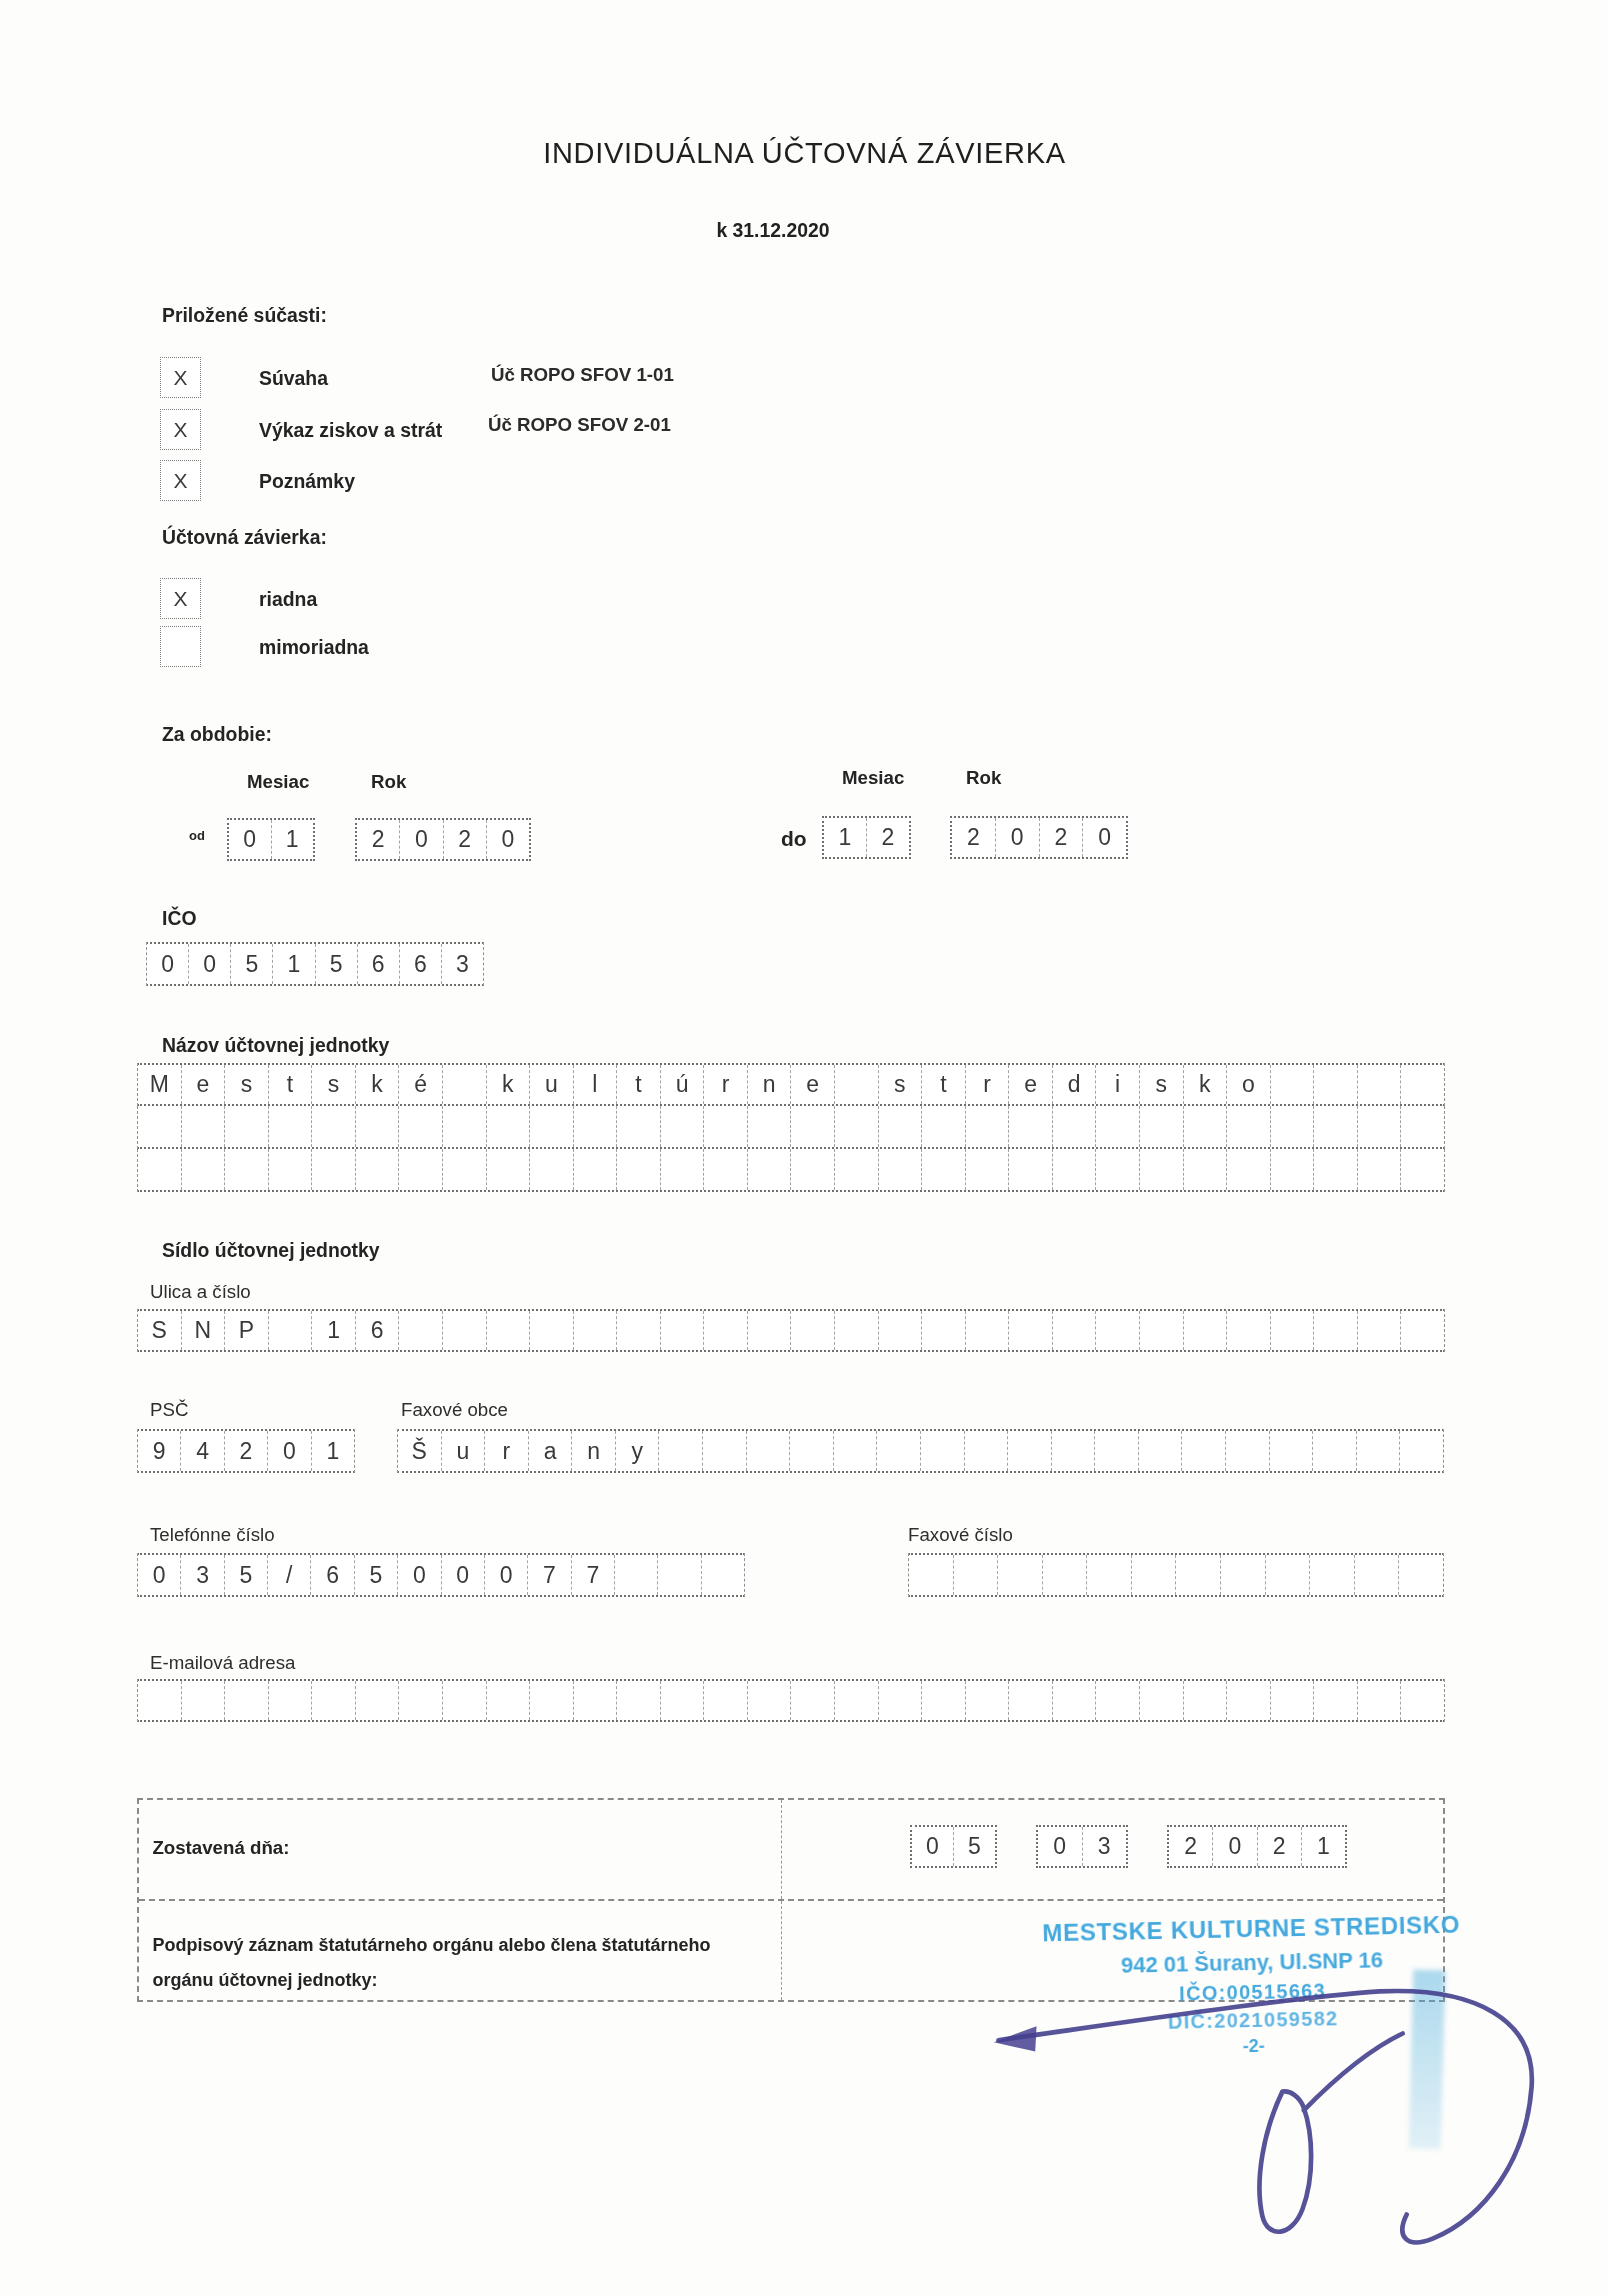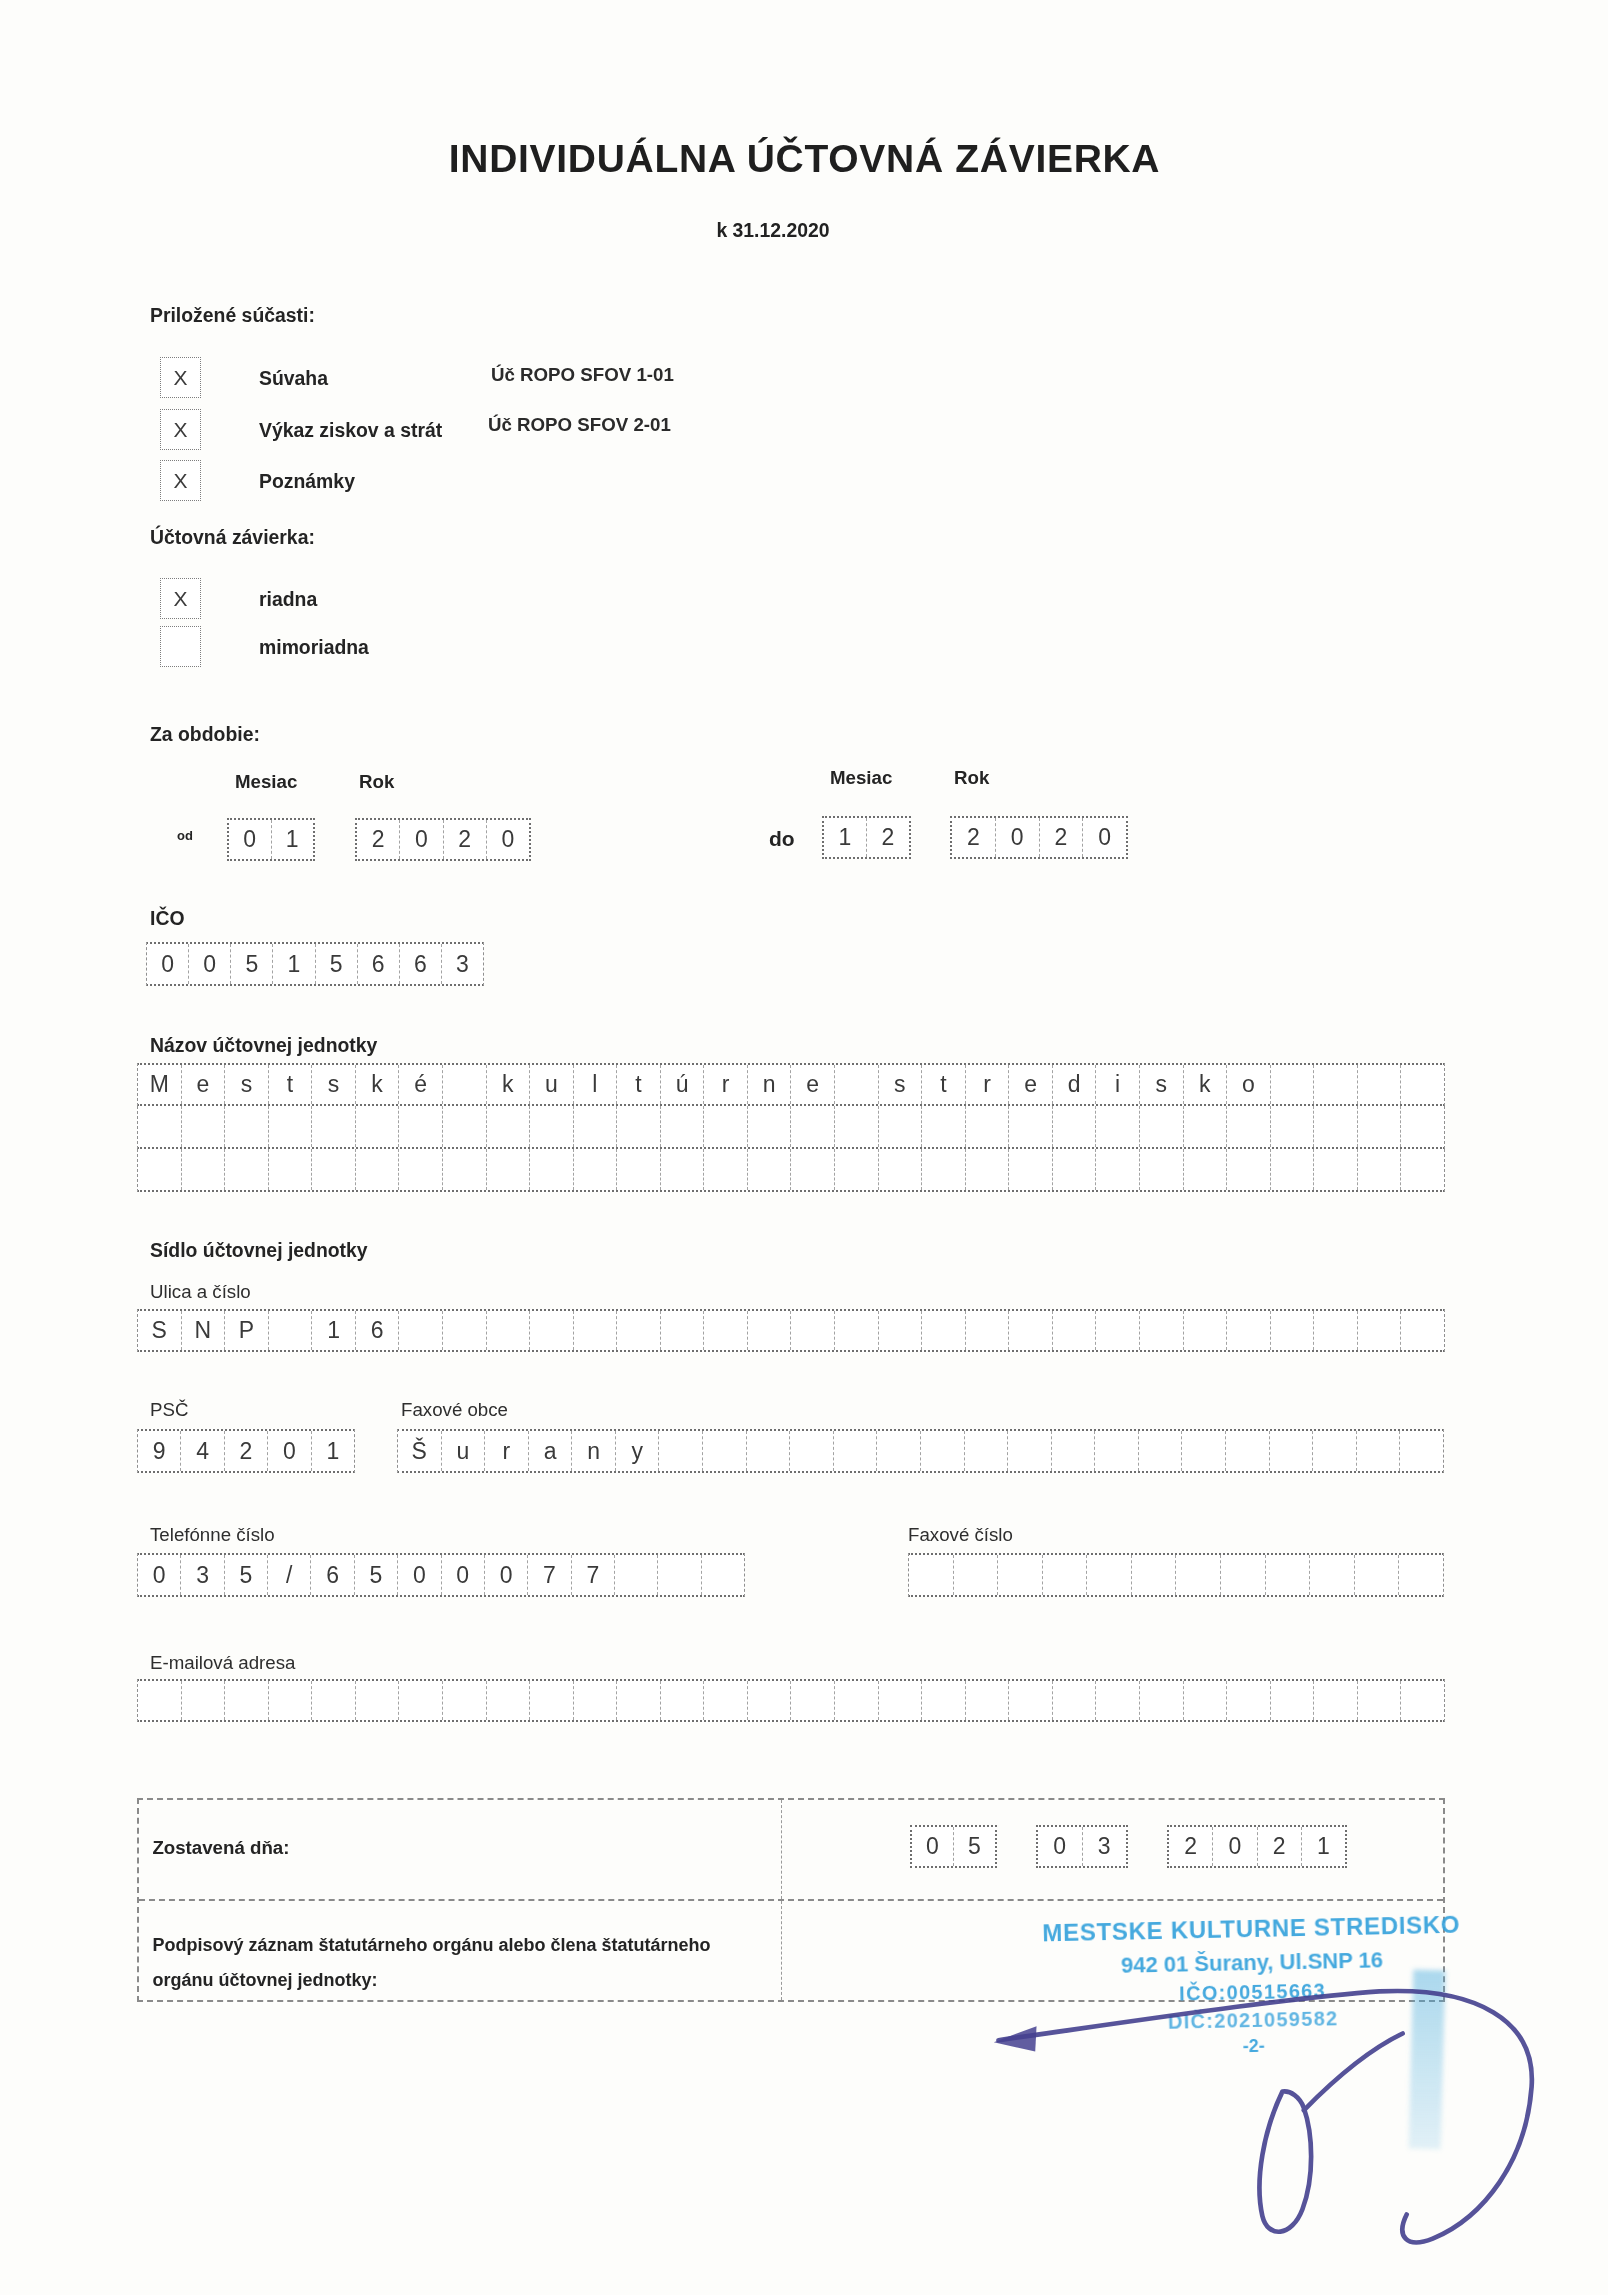--- a/index.html
+++ b/index.html
@@ -3,24 +3,24 @@
 <meta charset="utf-8">
 <style>
   html,body{margin:0;padding:0;background:#e8e8e8;}
   #page{
     position:relative; width:1609px; height:2295px;
     background:#fdfdfb; overflow:hidden;
     font-family:"Liberation Sans", sans-serif; color:#222;
   }
   .abs{position:absolute;}
   .title{width:1609px; text-align:center; top:137px; left:0;
-    font-size:39px; font-weight:700; letter-spacing:0.7px; color:#1f1f1f;}
+    font-size:29px; font-weight:400; letter-spacing:0.7px; color:#1f1f1f;}
   .subtitle{width:1546px; text-align:center; top:219px; left:0;
     font-size:19.4px; font-weight:700;}
-  .h-bold{font-size:19.4px; font-weight:700; color:#242424;}
+  .h-bold{font-size:19.4px; font-weight:700; color:#242424;margin-left:12px;}
   .lab{font-size:18.7px; font-weight:400; color:#2e2e2e;}
   .code{font-size:18.7px; font-weight:700; color:#2b2b2b;}
   .itemlab{font-size:19.4px; font-weight:700; color:#242424;}
 
   .checkbox{
     width:39px; height:39px; border:1.3px dotted #7d7d7d;
     display:flex; align-items:center; justify-content:center;
     font-size:21px; color:#3c3c3c; background:#fff;
   }
 

